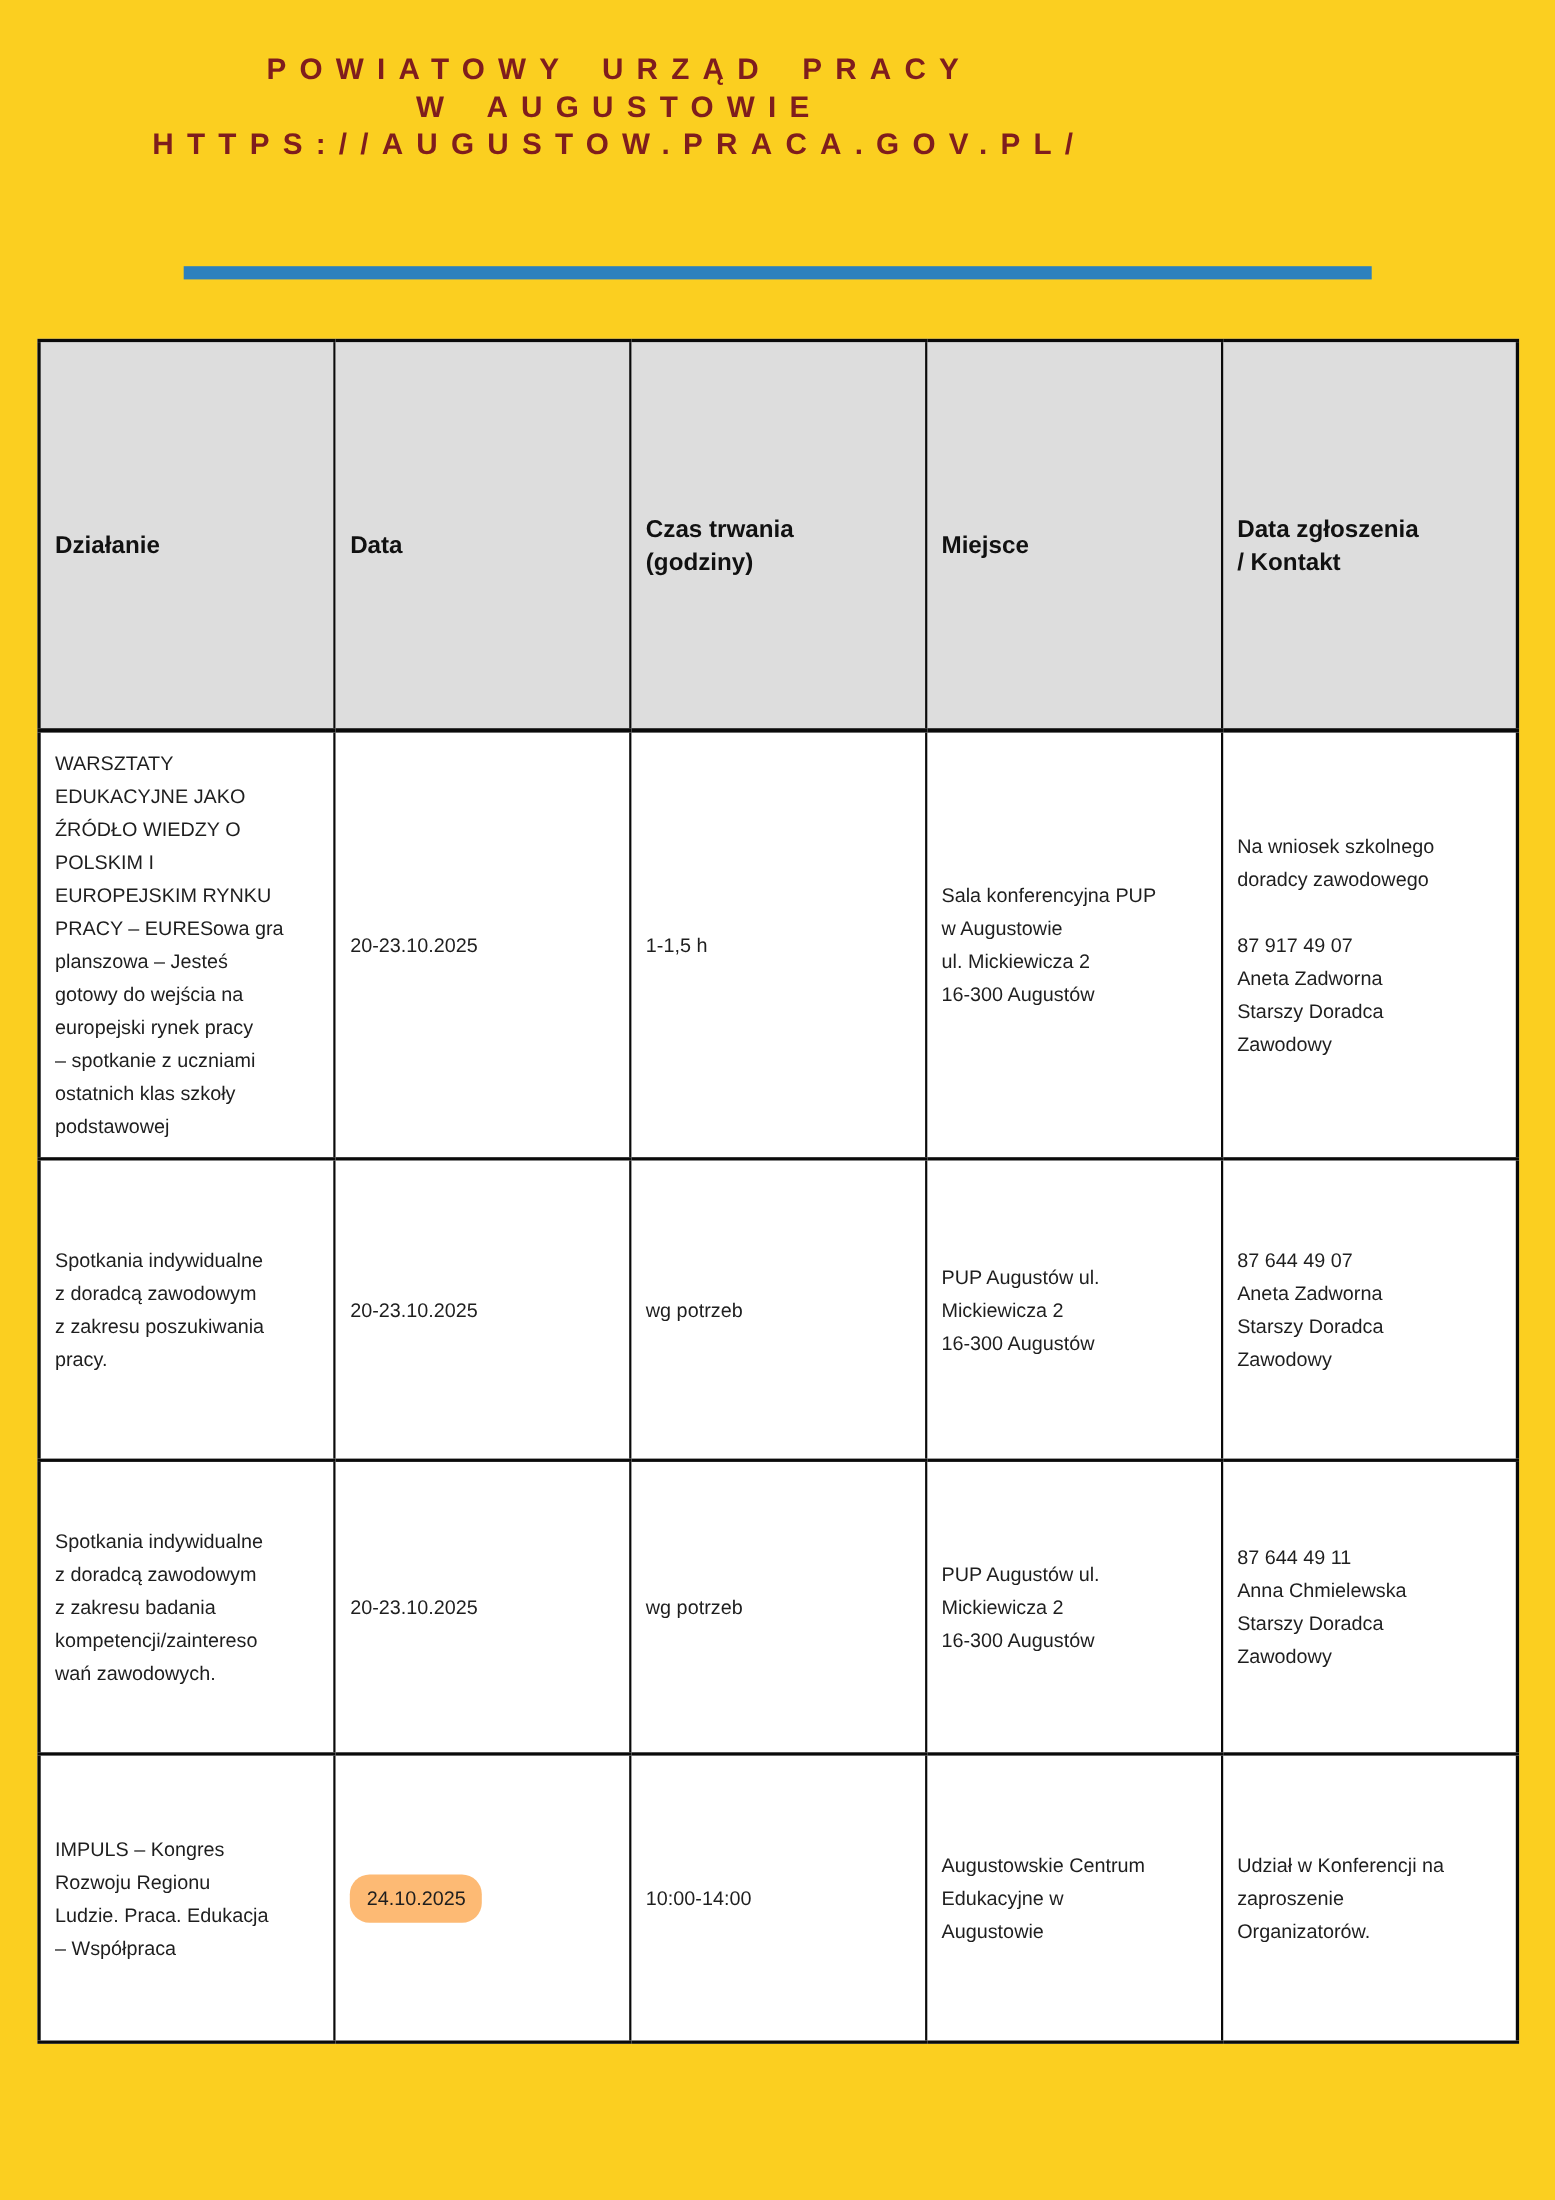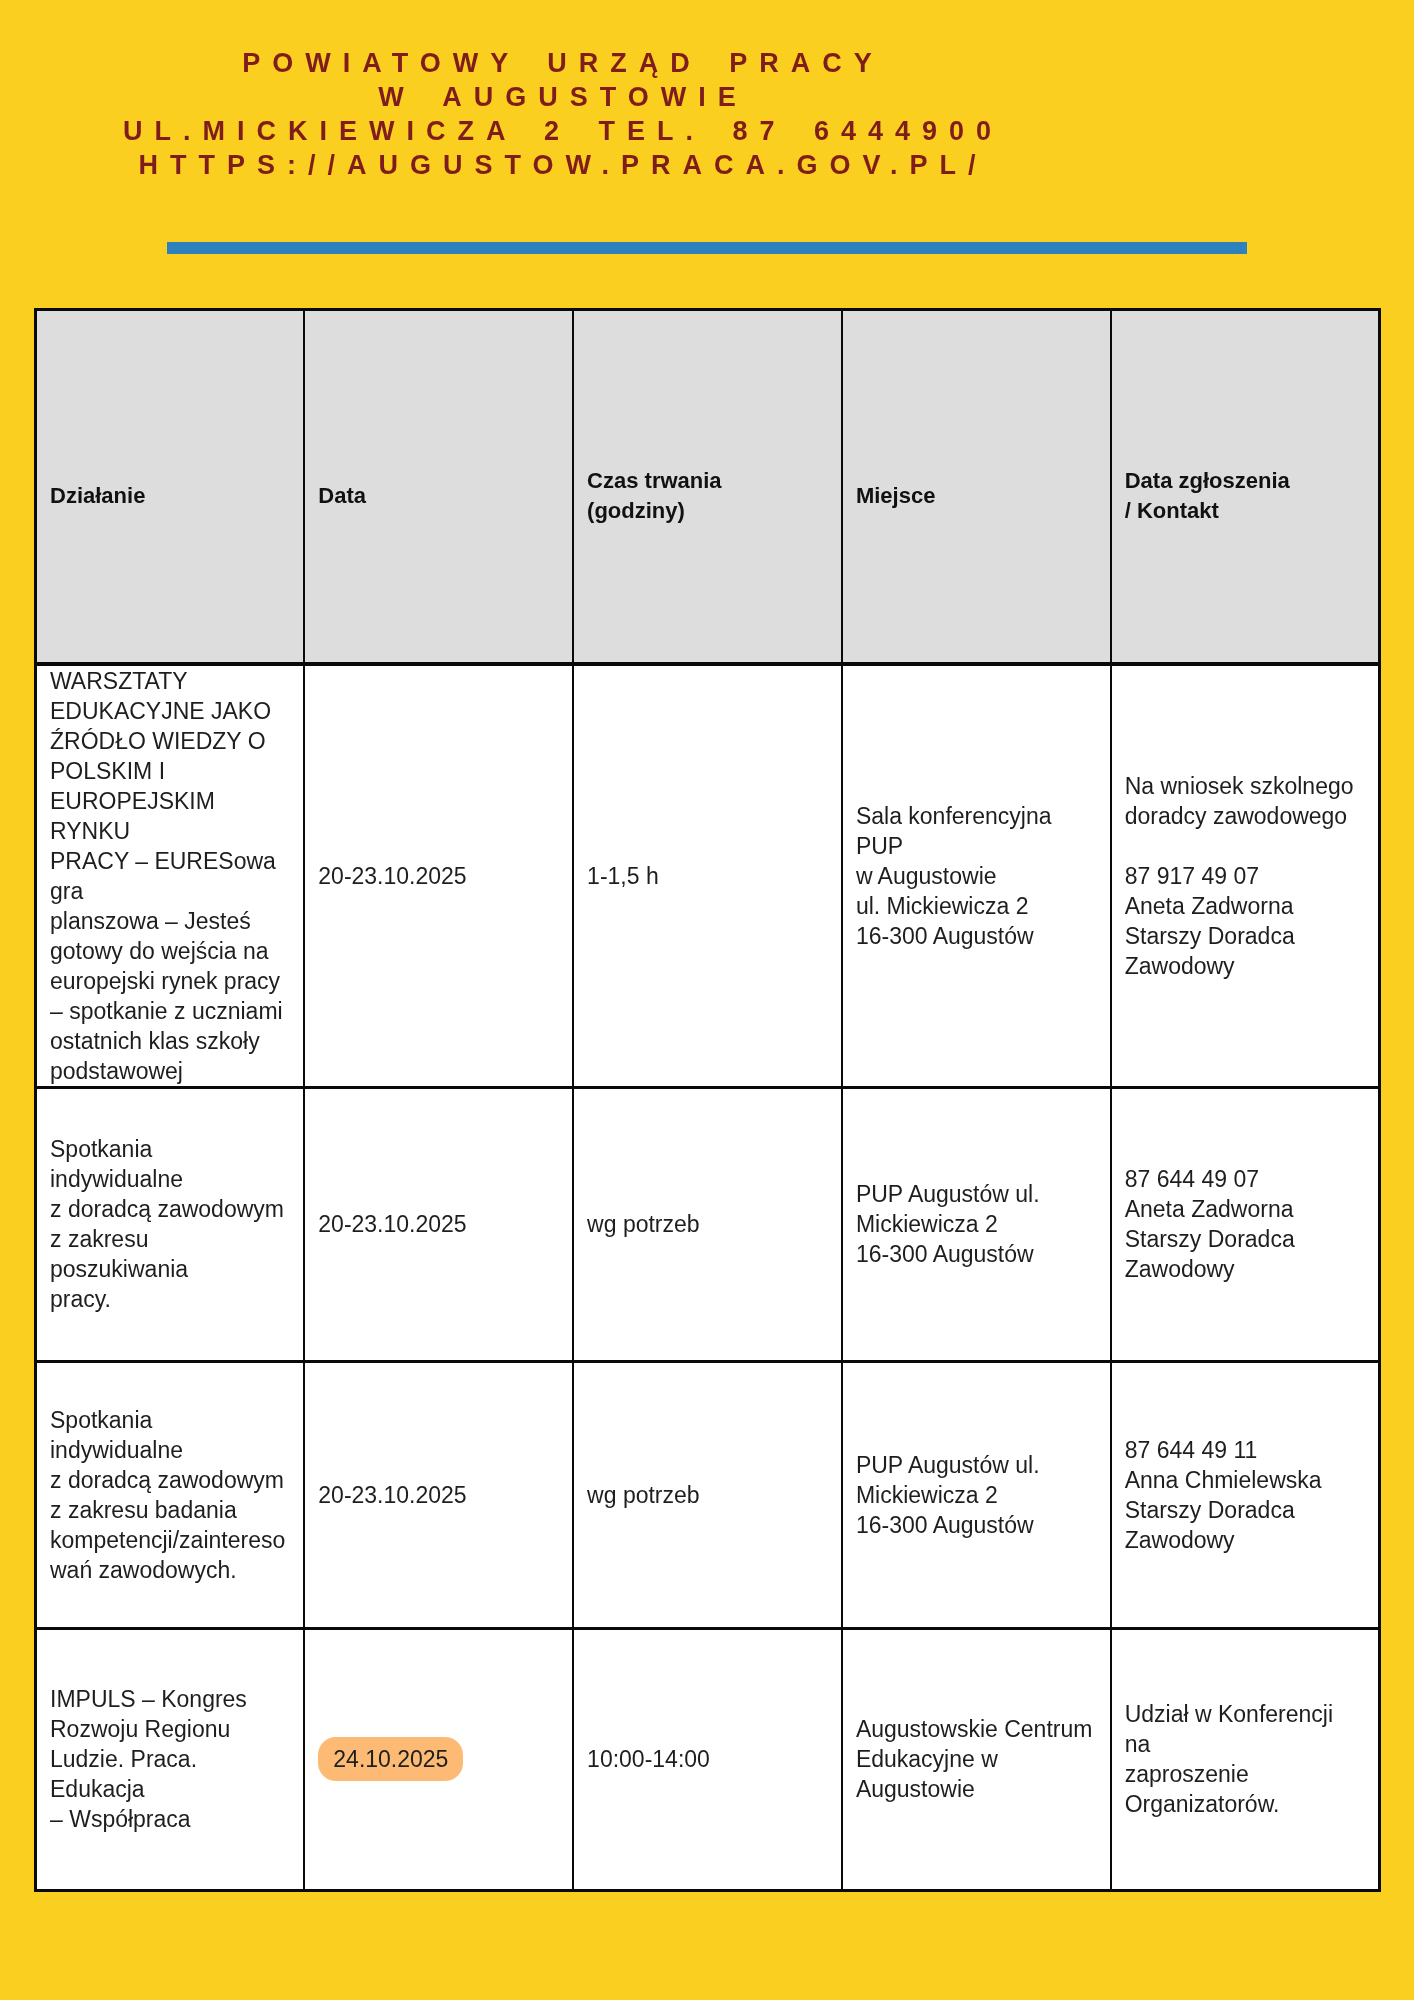--- a/index.html
+++ b/index.html
@@ -54,21 +54,21 @@
   table.schedule th{
     background:#DDDDDD;
     font-size:22px;
     font-weight:700;
     line-height:30px;
     color:#111111;
     border-bottom:4px solid #0A0A0A;
     padding-top:20px;
   }
   table.schedule td{
-    font-size:23px;
+    font-size:18px;
     font-weight:400;
     line-height:30px;
     color:#1E1E1E;
     background:#FFFFFF;
   }
   tr.row-1{height:390px;}
   tr.row-2{height:274px;}
   tr.row-3{height:267px;}
   tr.row-4{height:262px;}
   .date-pill{
@@ -78,21 +78,20 @@
     padding:7px 15px;
     white-space:nowrap;
   }
 </style>
 </head>
 <body>
 
 <header class="letterhead">
   <div>POWIATOWY URZĄD PRACY</div>
   <div>W AUGUSTOWIE</div>
-  <div>UL.MICKIEWICZA 2 TEL. 87 6444900</div>
   <div>HTTPS://AUGUSTOW.PRACA.GOV.PL/</div>
 </header>
 
 <div class="divider"></div>
 
 <table class="schedule">
   <colgroup>
     <col>
       <col>
       <col>

